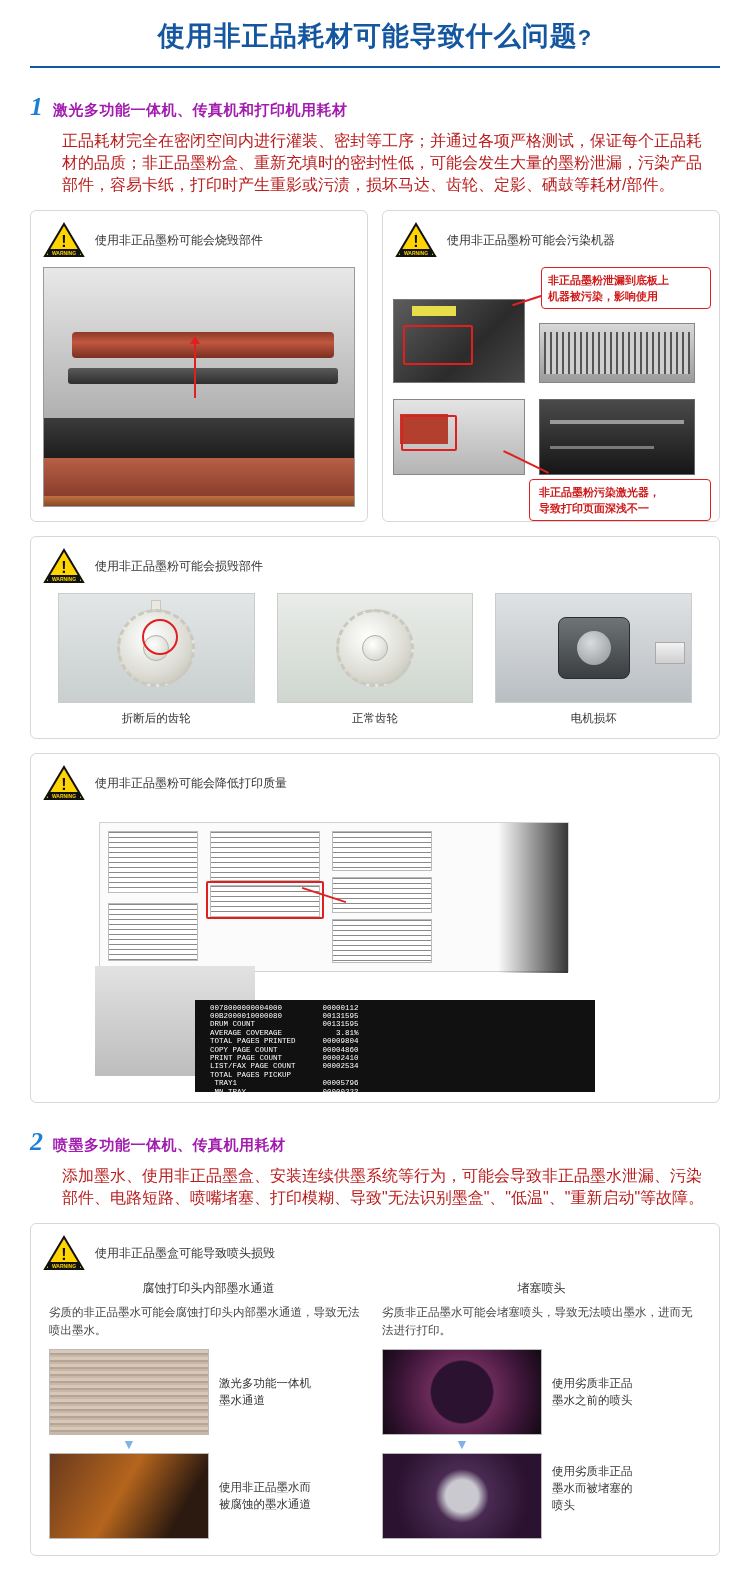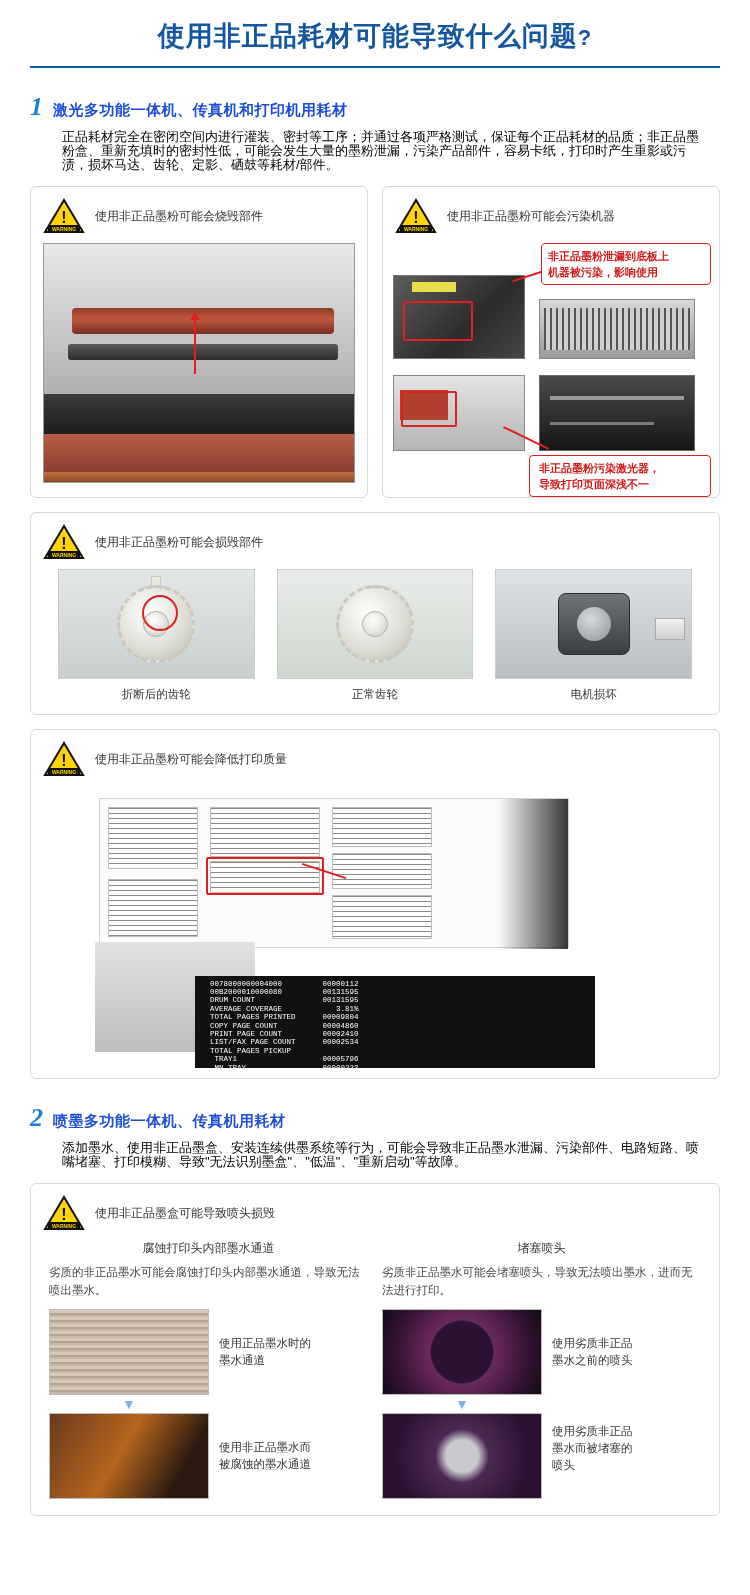--- a/index.html
+++ b/index.html
@@ -49,29 +49,29 @@
   .section-num {
     color: #1c7fd6;
     font-size: 26px;
     font-weight: bold;
     font-style: italic;
     line-height: 1;
     margin-right: 10px;
     font-family: "Liberation Serif", serif;
   }
   .section-title {
-    color: #1d4ed8;
+    color: #a21caf;
     font-size: 15px;
     font-weight: bold;
     letter-spacing: .5px;
   }
   .section-body {
-    color: #000000;
-    font-size: 13px;
-    line-height: 14px;
+    color: #b91c1c;
+    font-size: 16px;
+    line-height: 22px;
     margin: 0 40px 0 62px;
   }
   .section-body p { margin: 0; }
 
   
   .panel {
     border: 1px solid #d8d8d8;
     border-radius: 6px;
     background: #fff;
     position: relative;
@@ -514,21 +514,21 @@
       <div class="inkjet">
         <div class="ij-cols">
 
           <div class="ij-col">
             <div class="ij-h">腐蚀打印头内部墨水通道</div>
             <p class="ij-p">劣质的非正品墨水可能会腐蚀打印头内部墨水通道，导致无法喷出墨水。</p>
             <div class="ij-pair">
               <div class="ij-img">
                 <div class="ij-sq wood photo"></div>
               </div>
-              <div class="ij-txt" style="white-space:pre-line;">使用正品墨水时的
+              <div class="ij-txt" style="white-space:pre-line;">激光多功能一体机
 墨水通道</div>
             </div>
             <div class="ij-arrow" style="width:160px;">▼</div>
             <div class="ij-pair">
               <div class="ij-img">
                 <div class="ij-sq rust photo"></div>
               </div>
               <div class="ij-txt" style="white-space:pre-line;">使用非正品墨水而
 被腐蚀的墨水通道</div>
             </div>

